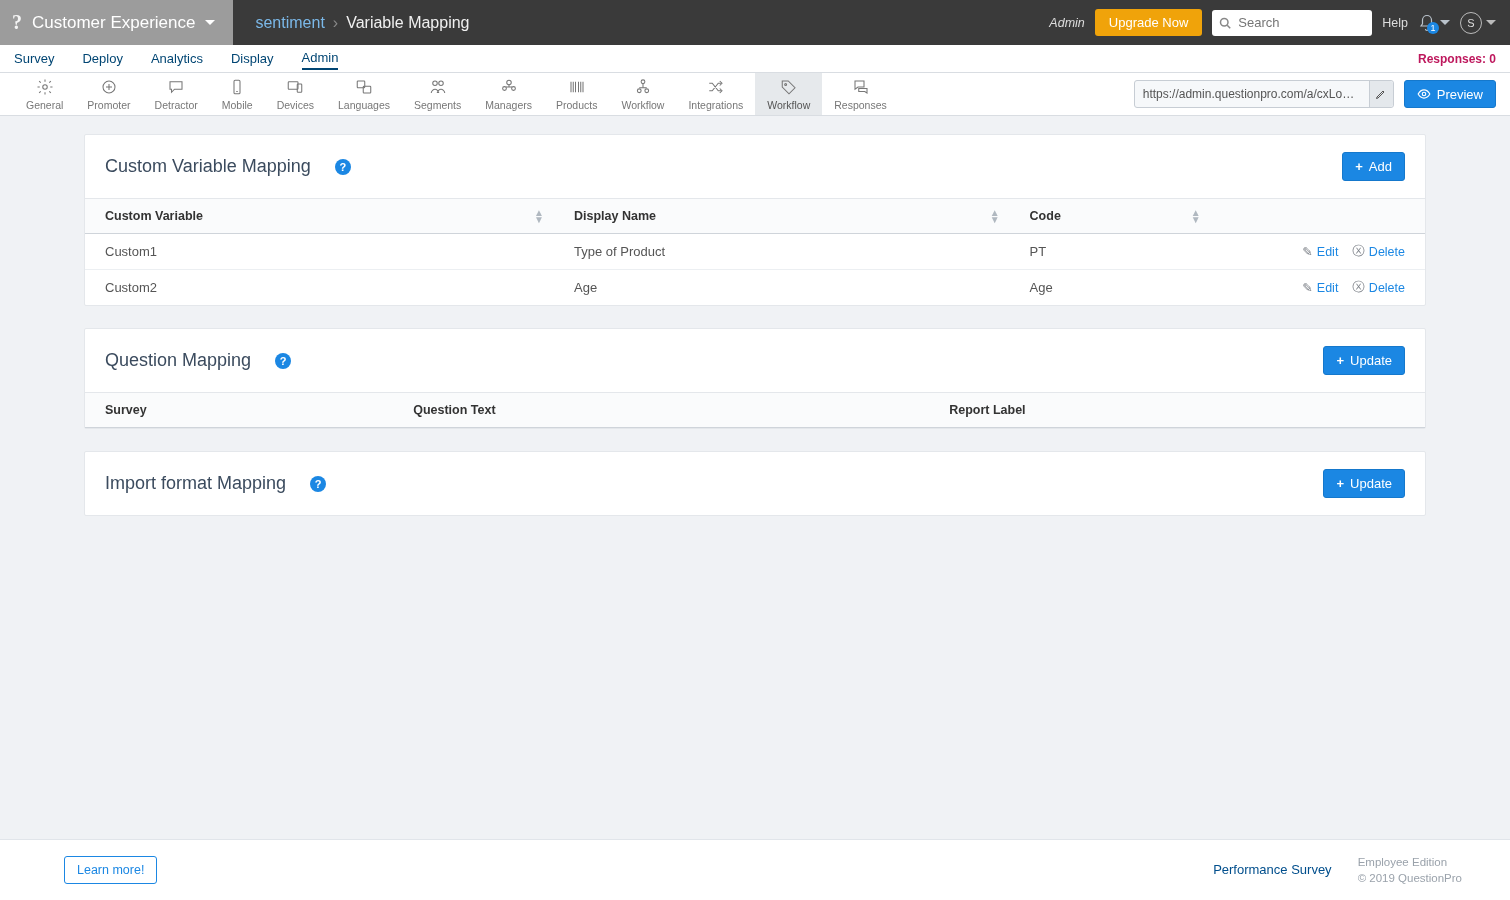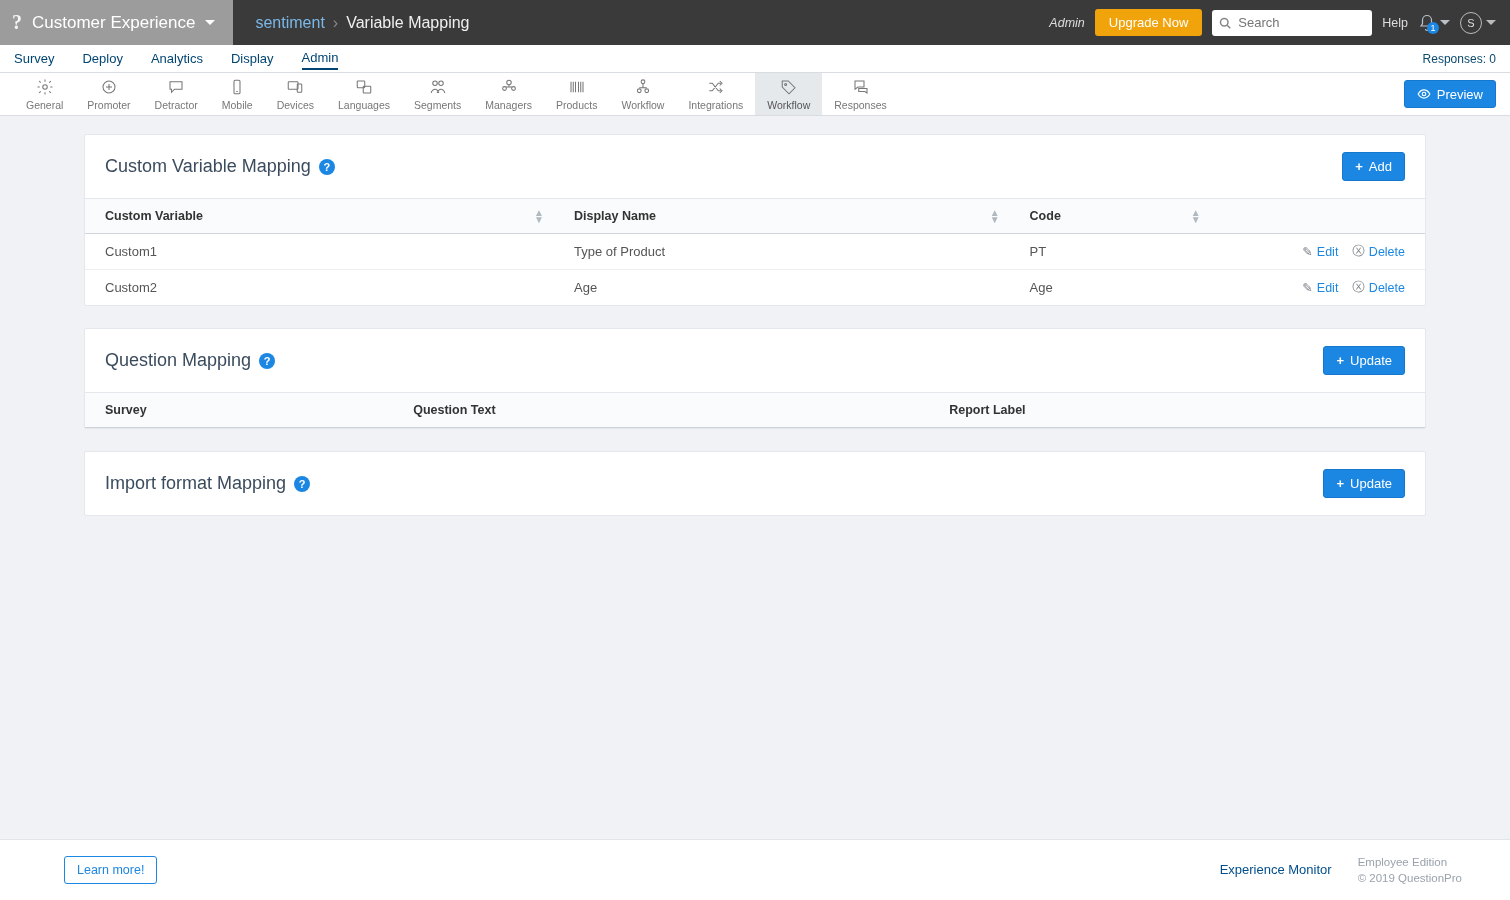--- a/index.html
+++ b/index.html
@@ -27,39 +27,39 @@
   .help-link { color:#ddd; font-size:12.5px; cursor:pointer; }
   .bell-wrap { position:relative; color:#c6cdd4; cursor:pointer; display:flex; align-items:center; gap:4px; }
   .bell-badge { position:absolute; bottom:-2px; left:9px; background:#1b87e3; color:#fff; font-size:9px; border-radius:50%; width:12px; height:12px; display:flex; align-items:center; justify-content:center; }
   .avatar-wrap { display:flex; align-items:center; gap:4px; color:#ddd; cursor:pointer; }
   .avatar-circle { width:22px; height:22px; border:1.5px solid #bbb; border-radius:50%; display:flex; align-items:center; justify-content:center; font-size:11px; color:#ddd; }
 
   
   .primary-nav { background:#fff; border-bottom:1px solid #d9dde2; display:flex; align-items:center; height:28px; padding:0 14px; }
   .primary-nav a { color:#004573; font-size:13px; text-decoration:none; margin-right:28px; cursor:pointer; padding:3px 0; }
   .primary-nav a.active { font-weight:500; border-bottom:2px solid #004573; color:#004573; }
-  .resp-count { margin-left:auto; color:#0c4a6e; font-size:12px; }
+  .resp-count { margin-left:auto; color:#be185d; font-size:12px;font-weight:bold; }
 
   
   .toolbar { background:#fff; border-bottom:1px solid #d9dde2; display:flex; align-items:stretch; height:43px; padding-left:14px; }
   .tool-item { display:flex; flex-direction:column; align-items:center; justify-content:center; padding:0 12px; color:#777; font-size:10.5px; cursor:pointer; gap:3px; border-right:0; height:100%; }
   .tool-item.active { background:#e6e9ec; color:#555; }
   .tool-item svg { stroke:#777; }
 
   .toolbar-right { margin-left:auto; display:flex; align-items:center; gap:10px; padding-right:14px; }
   .url-box { display:flex; align-items:center; border:1px solid #c7cdd4; border-radius:3px; background:#f6f8fa; height:28px; width:260px; }
   .url-box input { flex:1; border:none; background:transparent; padding:0 8px; font-size:12px; color:#555; text-overflow:ellipsis; }
   .url-box .edit-chip { width:24px; height:100%; display:flex; align-items:center; justify-content:center; background:#e4e8ec; border-left:1px solid #c7cdd4; cursor:pointer; color:#555; border-top-right-radius:3px; border-bottom-right-radius:3px; }
   .btn-preview { background:#1b87e3; color:#fff; border:1px solid #1578cc; border-radius:3px; height:28px; padding:0 12px; font-size:13px; cursor:pointer; display:inline-flex; align-items:center; gap:6px; }
 
   
   .content { padding:18px 84px 30px; }
   .panel { background:#fff; border:1px solid #e4e7eb; border-radius:2px; margin-bottom:22px; }
   .panel-head { display:flex; align-items:center; padding:17px 20px; }
-  .panel-title { color:#3b4b5e; font-size:18px; font-weight:400; display:flex; align-items:center; gap:8px; }
+  .panel-title { color:#3b4b5e; font-size:18px; font-weight:400; display:flex; align-items:center; gap:24px; }
   .help-badge { width:16px; height:16px; border-radius:50%; background:#1b87e3; color:#fff; font-size:11px; font-weight:700; display:inline-flex; align-items:center; justify-content:center; cursor:pointer; }
   .panel-head .btn-primary { margin-left:auto; }
   .btn-primary { background:#1b87e3; color:#fff; border:1px solid #1578cc; border-radius:3px; padding:6px 12px; font-size:13px; cursor:pointer; display:inline-flex; align-items:center; gap:6px; }
   .plus { font-weight:700; }
 
   table.data { width:100%; border-collapse:collapse; }
   table.data th { text-align:left; font-size:12.5px; font-weight:600; color:#333; padding:10px 20px; border-top:1px solid #e4e7eb; border-bottom:1px solid #cfd4da; background:#fafbfc; position:relative; }
   .sort-caret { position:absolute; right:10px; top:50%; transform:translateY(-50%); color:#b0b8c0; font-size:10px; line-height:7px; }
   table.data td { font-size:13px; color:#555; padding:9px 20px; border-bottom:1px solid #eceff2; }
   table.data tr:last-child td { border-bottom:none; }
@@ -226,20 +226,28 @@
   </div>
   <div class="tool-item">
     <svg width="20" height="18" viewBox="0 0 24 24" fill="none" stroke="#888" stroke-width="1.4">
         <path d="M4 4h12v8H8l-4 3z"></path>
         <path d="M9 14h11v6l-3-2h-8z"></path>
       </svg>
     <span>Responses</span>
   </div>
 
   <div class="toolbar-right">
+    <div class="url-box">
+      <input readonly="" value="https://admin.questionpro.com/a/cxLogin." style="">
+      <span class="edit-chip">
+        <svg width="12" height="12" viewBox="0 0 24 24" fill="none" stroke="#555" stroke-width="2">
+            <path d="M3 21l3-1 12-12-2-2L4 18z"></path>
+          </svg>
+      </span>
+    </div>
     <button class="btn-preview">
       <svg width="14" height="14" viewBox="0 0 24 24" fill="none" stroke="#fff" stroke-width="2">
           <path d="M2 12s4-7 10-7 10 7 10 7-4 7-10 7S2 12 2 12z"></path>
           <circle cx="12" cy="12" r="3"></circle>
         </svg>
       <span>Preview</span>
     </button>
   </div>
 </div>
 
@@ -346,19 +354,19 @@
         <span>Update</span>
       </button>
     </div>
   </div>
 
 </div>
 
 <div class="footer">
   <button class="btn-outline">Learn more!</button>
   <div class="footer-right">
-    <span class="footer-link">Experience Monitor</span>
+    <span class="footer-link">Performance Survey</span>
     <div class="copyright">
       <div>Employee Edition</div>
       <div>© 2019 QuestionPro</div>
     </div>
   </div>
 </div>
 
 </body></html>

